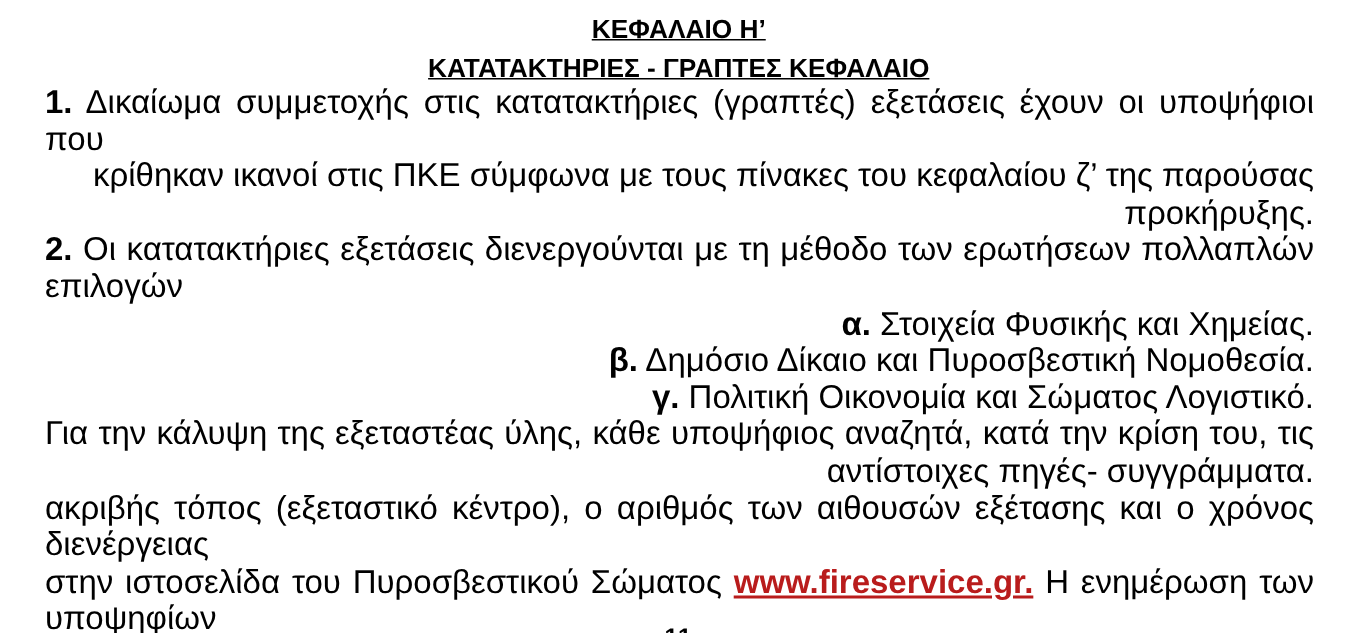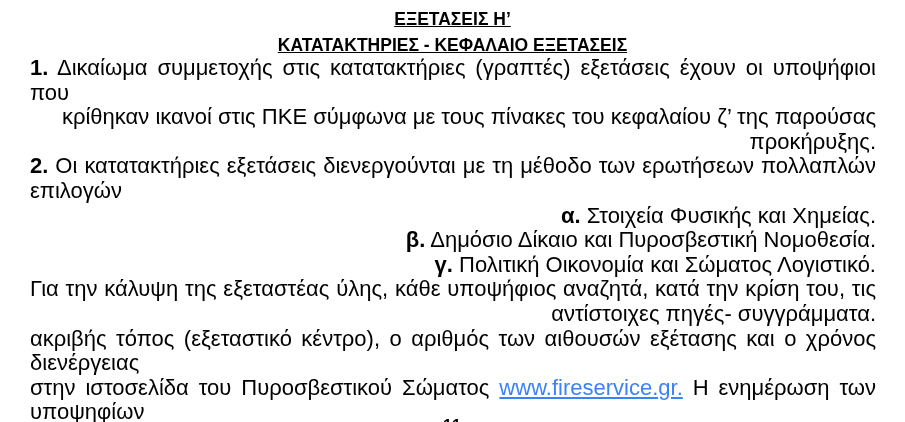--- a/index.html
+++ b/index.html
@@ -21,37 +21,37 @@
   }
   .line {
     line-height: 24.6px;
     text-align: justify;
     text-align-last: justify;
   }
   .line.left { text-align: right; text-align-last: auto; }
   .line.indent { padding-left: 13px; }
   .b { font-weight: bold; }
   .lnk {
-    color: #3b82f6; font-weight: normal;
+    color: #b91c1c; font-weight: bold;
     text-decoration: underline; cursor: pointer;
   }
   .page-number {
     position: absolute; top: 417px; left: 0; width: 100%;
     text-align: center; font-size: 16px; font-weight: bold;
     letter-spacing: 1px;
   }
 </style>
 </head>
 <body>
 
 <div class="page">
 
   <div class="doc-heading">
-    <div class="hline">ΕΞΕΤΑΣΕΙΣ Η’</div>
-    <div class="hline">ΚΑΤΑΤΑΚΤΗΡΙΕΣ - ΚΕΦΑΛΑΙΟ ΕΞΕΤΑΣΕΙΣ</div>
+    <div class="hline">ΚΕΦΑΛΑΙΟ Η’</div>
+    <div class="hline">ΚΑΤΑΤΑΚΤΗΡΙΕΣ - ΓΡΑΠΤΕΣ ΚΕΦΑΛΑΙΟ</div>
   </div>
 
   <div class="doc-body">
       <div class="line"><span class="b">1.</span><span> Δικαίωμα συμμετοχής στις κατατακτήριες (γραπτές) εξετάσεις έχουν οι υποψήφιοι που</span></div>
       <div class="line left"><span>κρίθηκαν ικανοί στις ΠΚΕ σύμφωνα με τους πίνακες του κεφαλαίου ζ’ της παρούσας προκήρυξης.</span></div>
       <div class="line"><span class="b">2.</span><span> Οι κατατακτήριες  εξετάσεις διενεργούνται με τη μέθοδο των ερωτήσεων πολλαπλών επιλογών</span></div>
       <div class="line left indent"><span class="b">α.</span><span> Στοιχεία Φυσικής και Χημείας.</span></div>
       <div class="line left indent"><span class="b">β.</span><span> Δημόσιο Δίκαιο και Πυροσβεστική Νομοθεσία.</span></div>
       <div class="line left indent"><span class="b">γ.</span><span> Πολιτική Οικονομία και Σώματος Λογιστικό.</span></div>
       <div class="line"><span>Για την κάλυψη της εξεταστέας ύλης, κάθε υποψήφιος αναζητά, κατά την κρίση του, τις</span></div>

